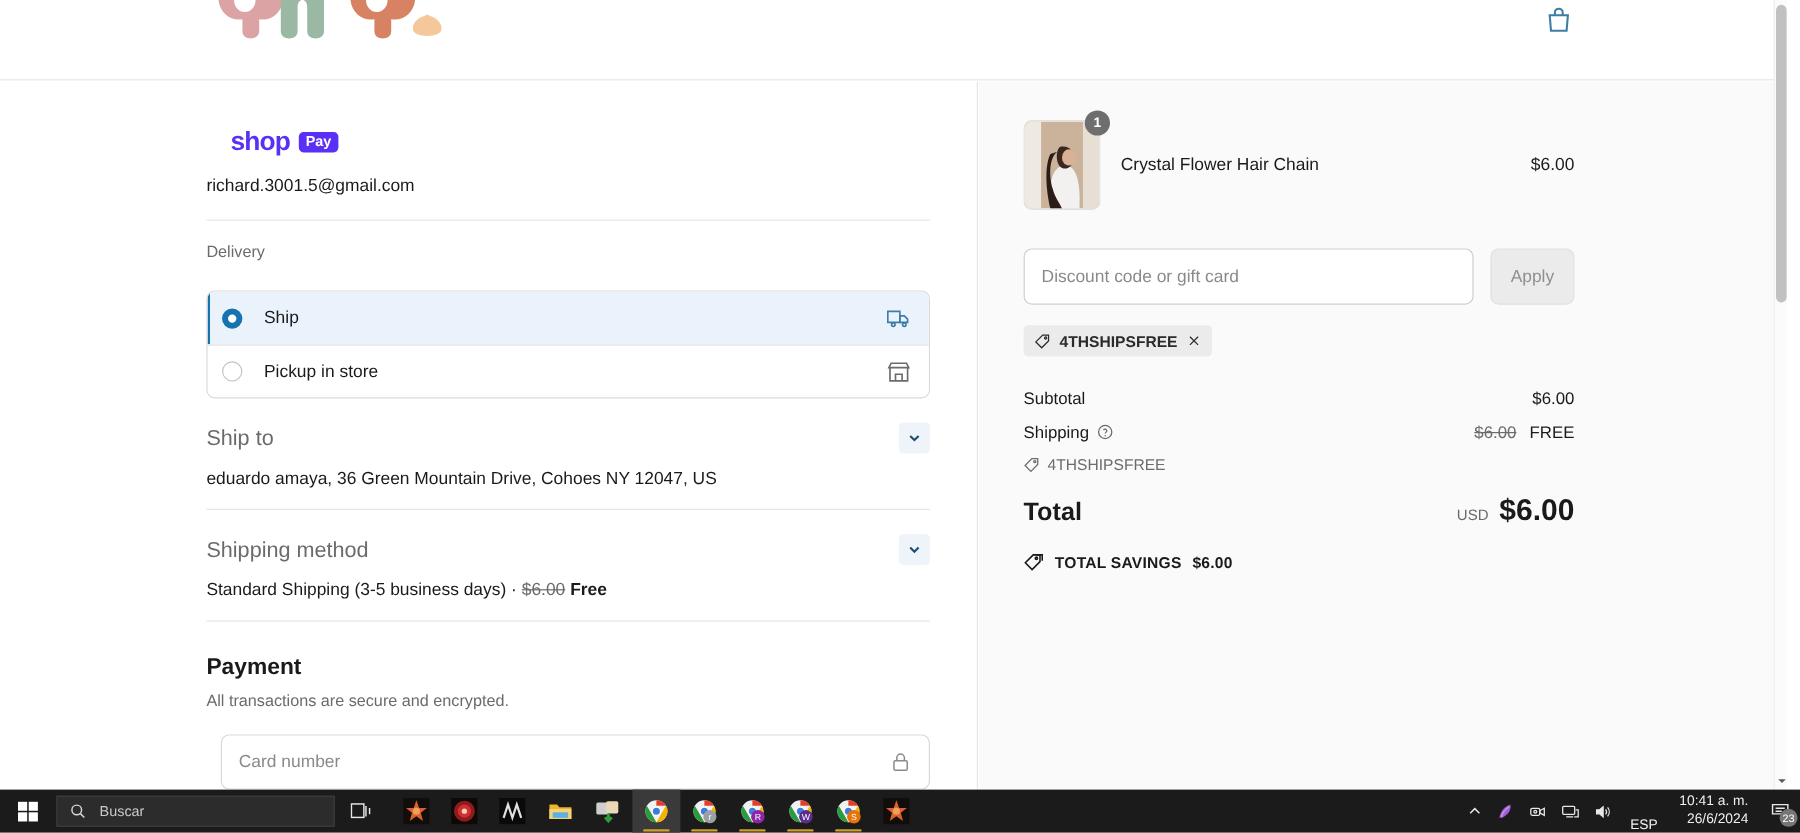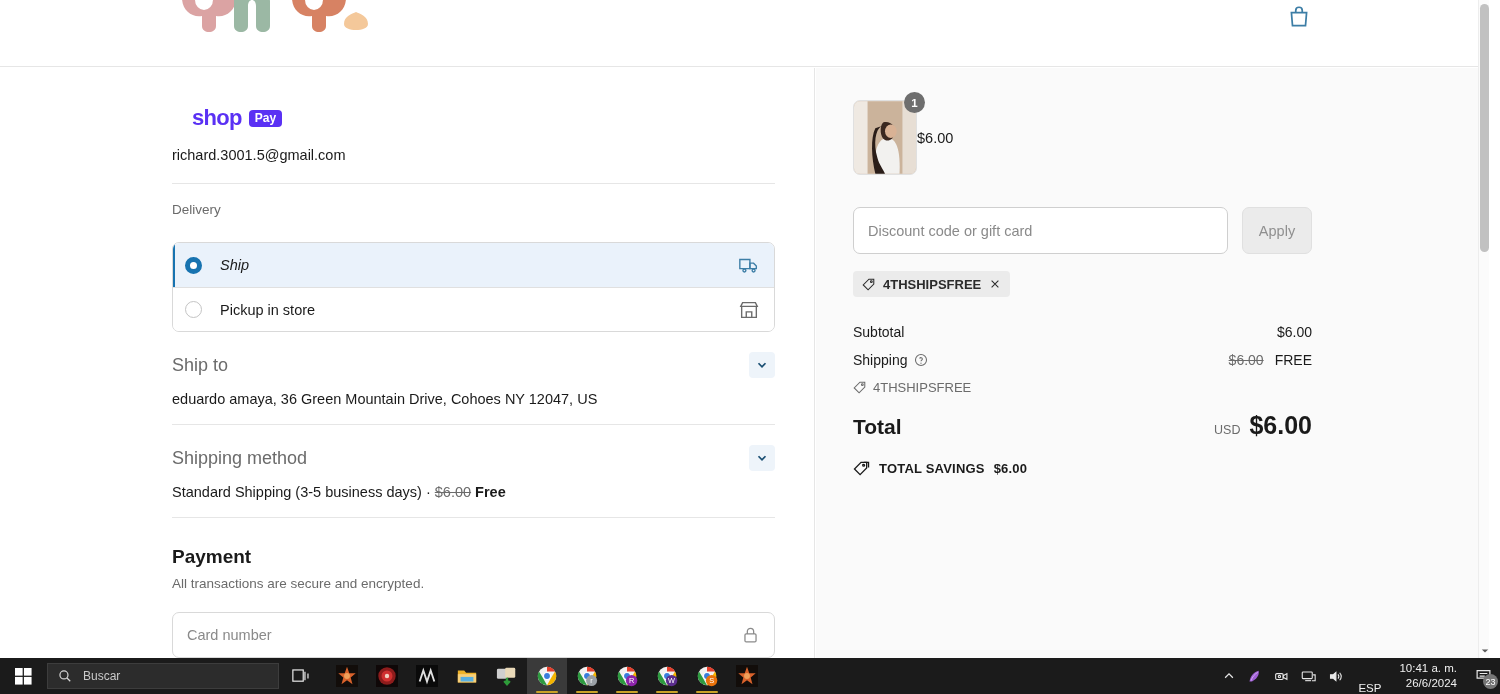--- a/index.html
+++ b/index.html
@@ -76,21 +76,21 @@
   .delivery-group {
     border: 1px solid #d9d9d9; border-radius: 7px; overflow: hidden;
     margin-bottom: 4px;
   }
   .delivery-row {
     position: relative;
     display: flex; align-items: center;
     height: 44px; padding: 0 14px 0 12px;
     cursor: pointer; background: #ffffff;
   }
-  .delivery-row.selected { background: #eaf2fb; font-style: italic; }
+  .delivery-row.selected { background: #eaf2fb; }
   .delivery-row.selected::before {
     content: ""; position: absolute; left: 0; top: 0; bottom: 0;
     width: 2px; background: #1773b0;
   }
   .delivery-row + .delivery-row { border-top: 1px solid #e0e0e0; }
   .radio {
     width: 17px; height: 17px; border-radius: 50%;
     border: 1px solid #c4c4c4; background: #fff;
     flex: 0 0 auto; margin-right: 18px;
   }
@@ -123,20 +123,21 @@
   .pay-title {
     margin-top: 28px; font-size: 19px; font-weight: bold; color: #1a1a1a;
   }
   .pay-sub { margin-top: 8px; font-size: 13.5px; color: #6b6b6b; }
   .card-field {
     margin-top: 21px; height: 46px;
     border: 1px solid #d9d9d9; border-radius: 7px;
     background: #ffffff;
     display: flex; align-items: center; padding: 0 14px;
     cursor: text;
+    margin-left: 12px;
   }
   .card-ph { flex: 1; font-size: 14.5px; color: #8a8a8a; }
 
   
   .summary-col {
     position: absolute; left: 816px; top: 68px;
     width: 673px; height: 590px;
     background: #fafafa;
   }
   .sum-inner { position: absolute; left: 37px; top: 0; width: 459px; }
@@ -392,20 +393,21 @@
                 <rect x="0" y="0" width="14" height="75" fill="#efe9e2"></rect>
                 <rect x="50" y="0" width="14" height="75" fill="#e7ded4"></rect>
                 <path d="M22 75 C20 52 24 40 33 38 C44 37 48 50 47 75 Z" fill="#f2f1ef"></path>
                 <path d="M28 26 C22 30 20 44 24 58 C26 66 30 70 32 75 L22 75 C18 58 17 38 22 28 Z" fill="#2a1d18"></path>
                 <path d="M30 22 C38 20 43 26 42 33 C41 39 36 42 32 40 C27 38 26 26 30 22 Z" fill="#3a2820"></path>
                 <ellipse cx="38" cy="31" rx="6" ry="7" fill="#d9b295"></ellipse>
               </svg>
             </div>
             <span class="qty-badge">1</span>
           </div>
+          <span class="item-name">Crystal Flower Hair Chain</span>
           <span class="item-price">$6.00</span>
         </div>
 
         <div class="discount-row">
           <div class="discount-input">
             <span>Discount code or gift card</span>
           </div>
           <div class="apply-btn">
             <span>Apply</span>
           </div>

